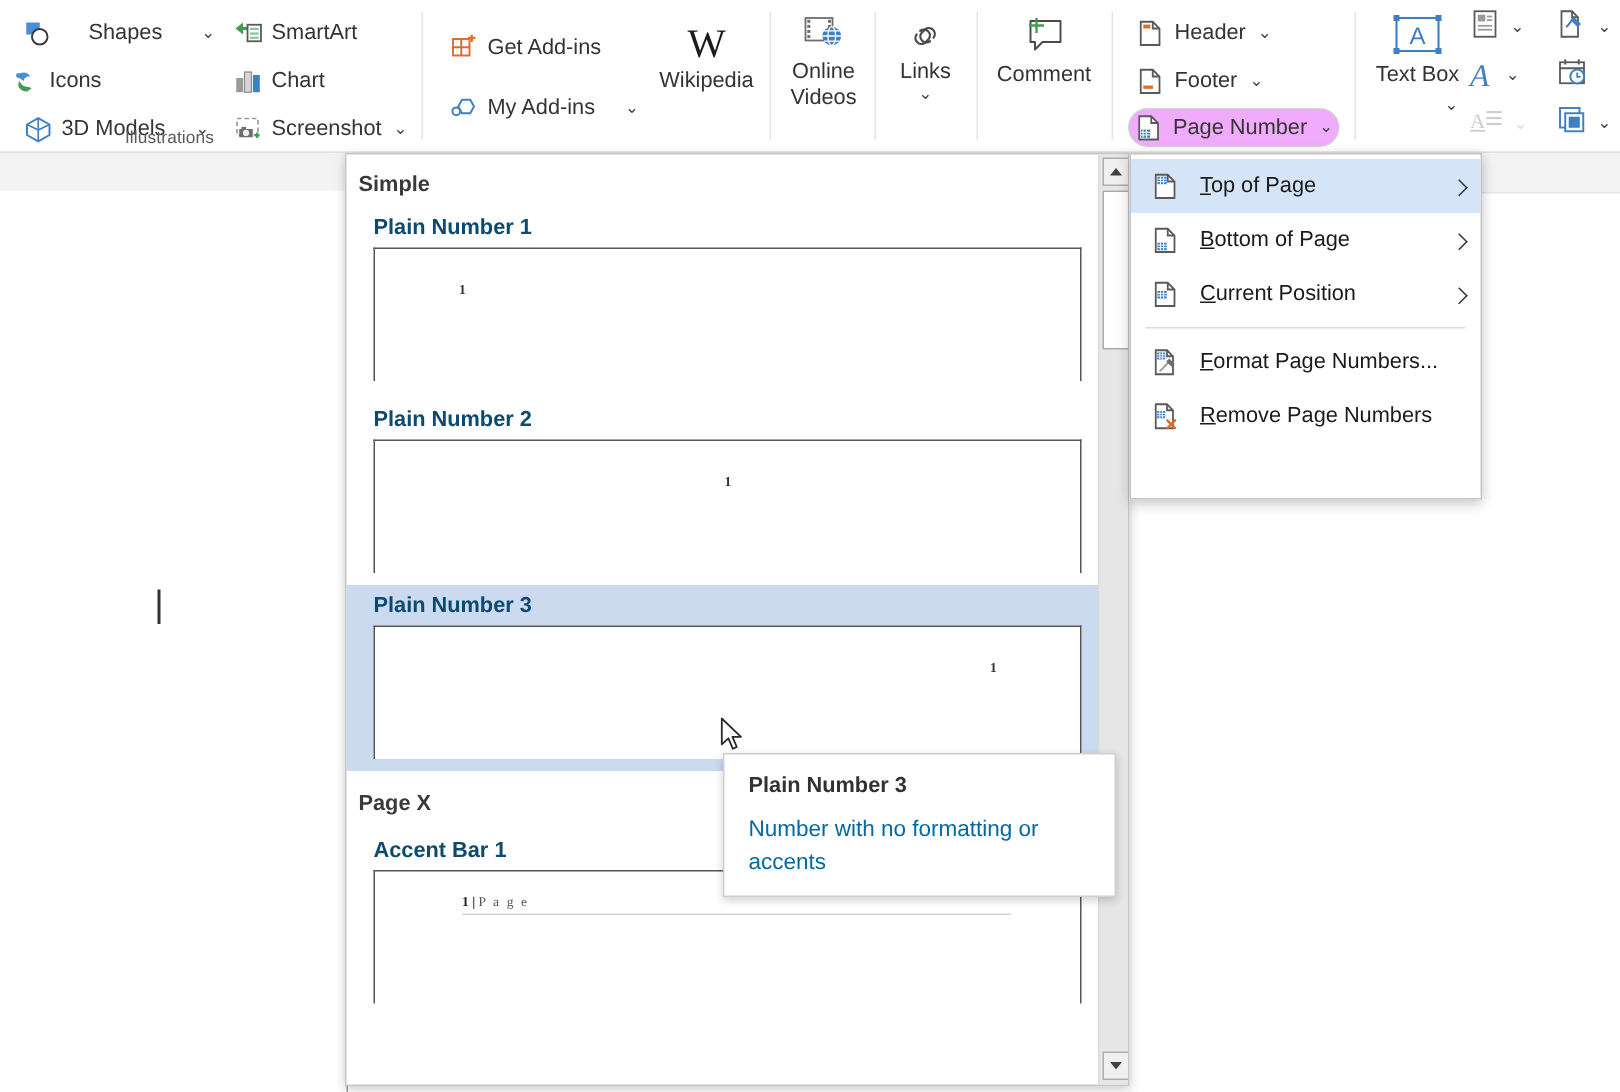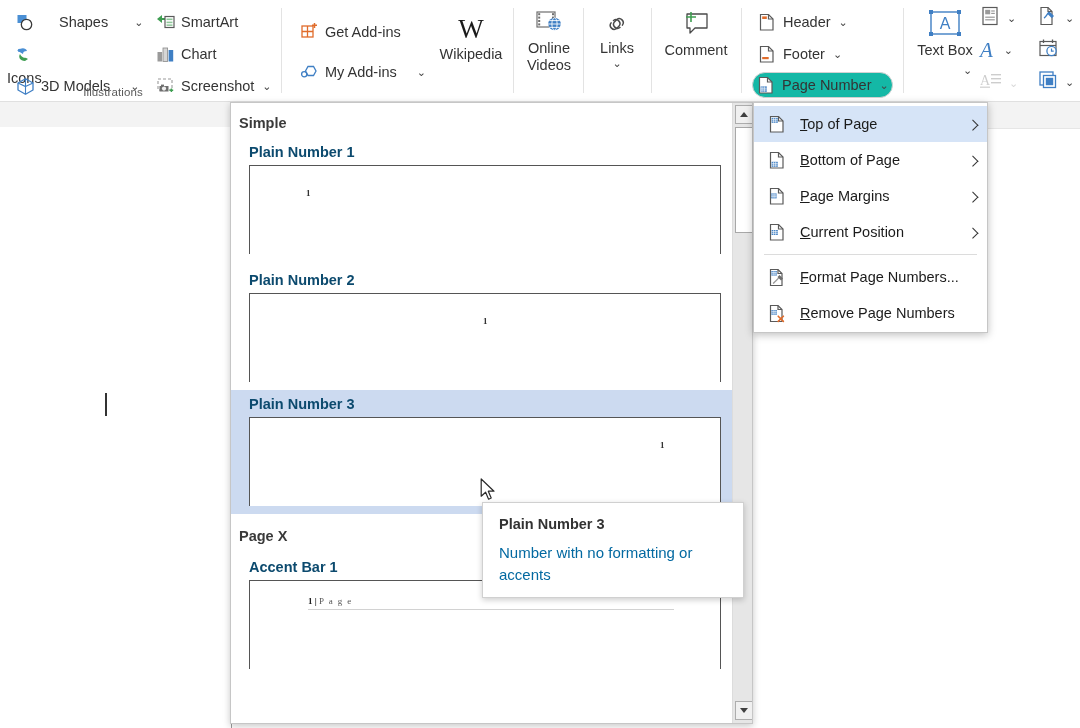--- a/index.html
+++ b/index.html
@@ -29,21 +29,21 @@
   .rb-btn .ic{display:inline-flex;align-items:center;justify-content:center;
      width:20px;height:20px;flex:0 0 20px;}
   .chev{font-size:11px;color:#444;margin-left:2px;line-height:1;}
   .rb-big{
     position:absolute;display:flex;flex-direction:column;align-items:center;
     font-size:14.5px;color:#343434;text-align:center;line-height:17px;cursor:default;
   }
 
   
   #btn-page-number{
-    background:#14b8a6;border:1px solid #d2d2d2;border-radius:13px;justify-content:space-between;
+    background:#f0abfc;border:1px solid #d2d2d2;border-radius:13px;justify-content:space-between;
   }
 
   
   #doc-strip{
     position:absolute;left:0;top:101px;width:1080px;height:26px;
     background:#f3f3f3;border-top:1px solid #e0e0e0;border-bottom:1px solid #e6e6e6;
   }
   #doc-page{
     position:absolute;left:0;top:127px;width:231px;height:601px;
     background:#ffffff;border-right:1px solid #9a9a9a;
@@ -161,21 +161,21 @@
       <span class="ic">
         <svg width="19" height="19" viewBox="0 0 19 19">
           <rect x="1.5" y="2" width="9" height="8" fill="#4a8fd4"></rect>
           <circle cx="10.5" cy="11.5" r="5.2" fill="#fff" stroke="#3a3a3a" stroke-width="1.3"></circle>
         </svg>
       </span>
       <span>Shapes</span>
       <span class="chev">⌄</span>
     </div>
 
-    <div class="rb-btn" style="left:4px;top:42px;flex-direction:column;">
+    <div class="rb-btn" style="left:4px;top:42px;">
       <span class="ic">
         <svg width="19" height="19" viewBox="0 0 19 19">
           <path d="M3 6c3-4 8-3 9 0 -3 0-4 1-4 3z" fill="#4a8fd4"></path>
           <path d="M10 16c-5 0-7-4-5-7 2 5 6 3 8 5z" fill="#3f9e52"></path>
           <circle cx="4.3" cy="5.3" r="1.6" fill="#4a8fd4"></circle>
         </svg>
       </span>
       <span>Icons</span>
     </div>
 
@@ -517,32 +517,20 @@
         <path d="M2.5 1.5h8l4.5 4.5v11h-12.5z" fill="#fff" stroke="#5a5a5a" stroke-width="1.2"></path>
         <path d="M10.5 1.5v4.5h4.5" fill="none" stroke="#5a5a5a" stroke-width="1.2"></path>
         <rect x="3.6" y="10.8" width="6.2" height="5" fill="#3f7fc4"></rect>
         <path d="M5.6 10.8v5M7.7 10.8v5M3.6 12.4h6.2M3.6 14.1h6.2" stroke="#fff" stroke-width=".65"></path>
       </svg>
     </span>
     <span class="m-lb"><u>B</u>ottom of Page</span>
     <span class="m-arrow"></span>
   </div>
 
-  <div class="mi">
-    <span class="m-ic">
-      <svg width="18" height="19" viewBox="0 0 18 19">
-        <path d="M2.5 1.5h8l4.5 4.5v11h-12.5z" fill="#fff" stroke="#5a5a5a" stroke-width="1.2"></path>
-        <path d="M10.5 1.5v4.5h4.5" fill="none" stroke="#5a5a5a" stroke-width="1.2"></path>
-        <rect x="3.2" y="6.4" width="5.4" height="5" fill="#3f7fc4"></rect>
-        <path d="M5 6.4v5M6.9 6.4v5M3.2 8h5.4M3.2 9.7h5.4" stroke="#fff" stroke-width=".65"></path>
-      </svg>
-    </span>
-    <span class="m-lb"><u>P</u>age Margins</span>
-    <span class="m-arrow"></span>
-  </div>
 
   <div class="mi">
     <span class="m-ic">
       <svg width="18" height="19" viewBox="0 0 18 19">
         <path d="M2.5 1.5h8l4.5 4.5v11h-12.5z" fill="#fff" stroke="#5a5a5a" stroke-width="1.2"></path>
         <path d="M10.5 1.5v4.5h4.5" fill="none" stroke="#5a5a5a" stroke-width="1.2"></path>
         <rect x="3.6" y="7" width="6.2" height="5" fill="#3f7fc4"></rect>
         <path d="M5.6 7v5M7.7 7v5M3.6 8.6h6.2M3.6 10.3h6.2" stroke="#fff" stroke-width=".65"></path>
       </svg>
     </span>

